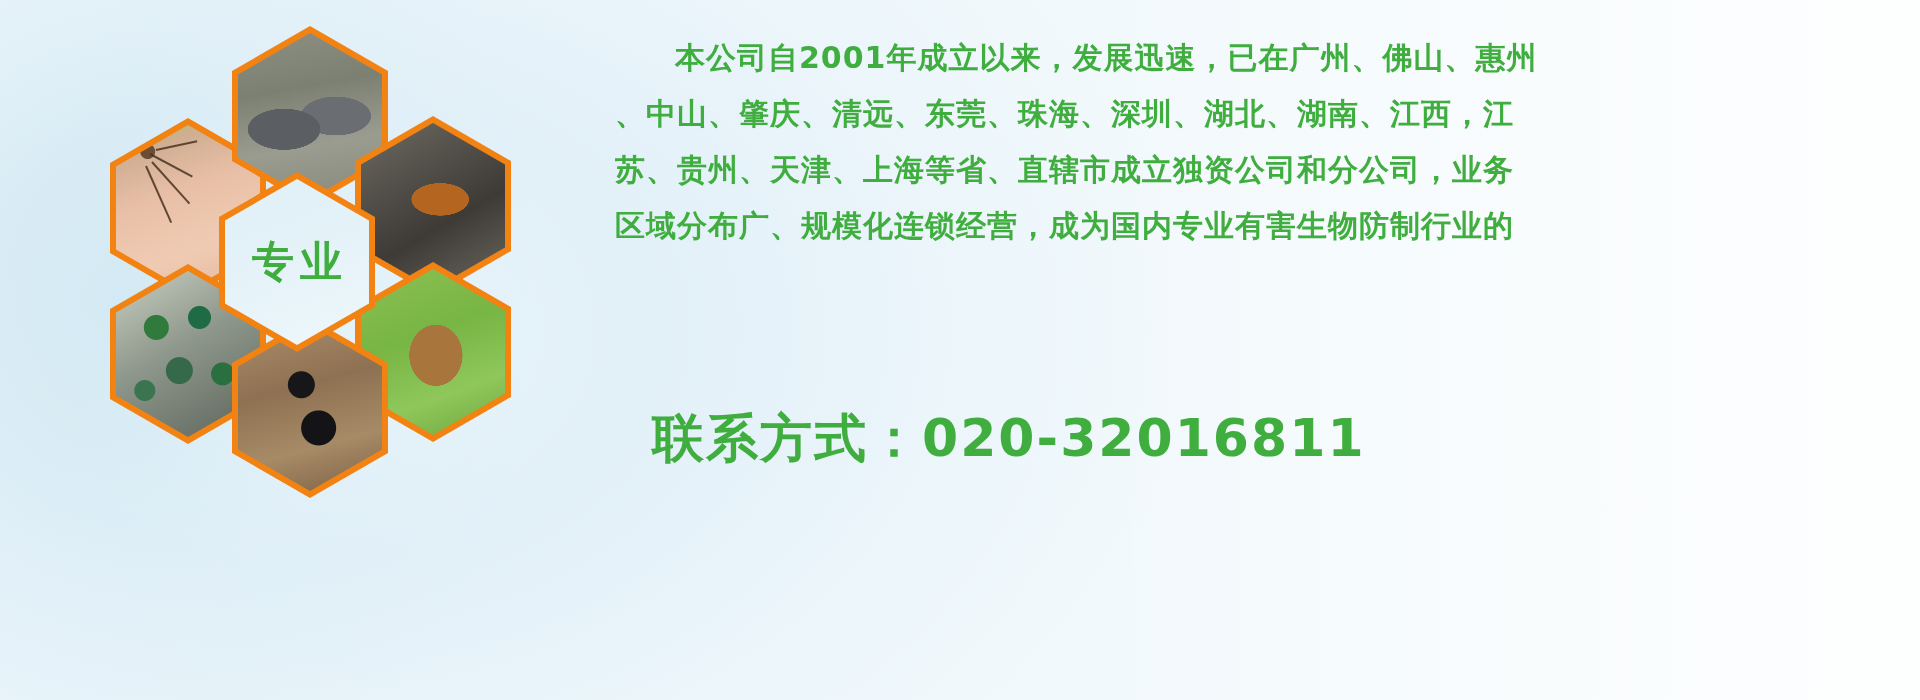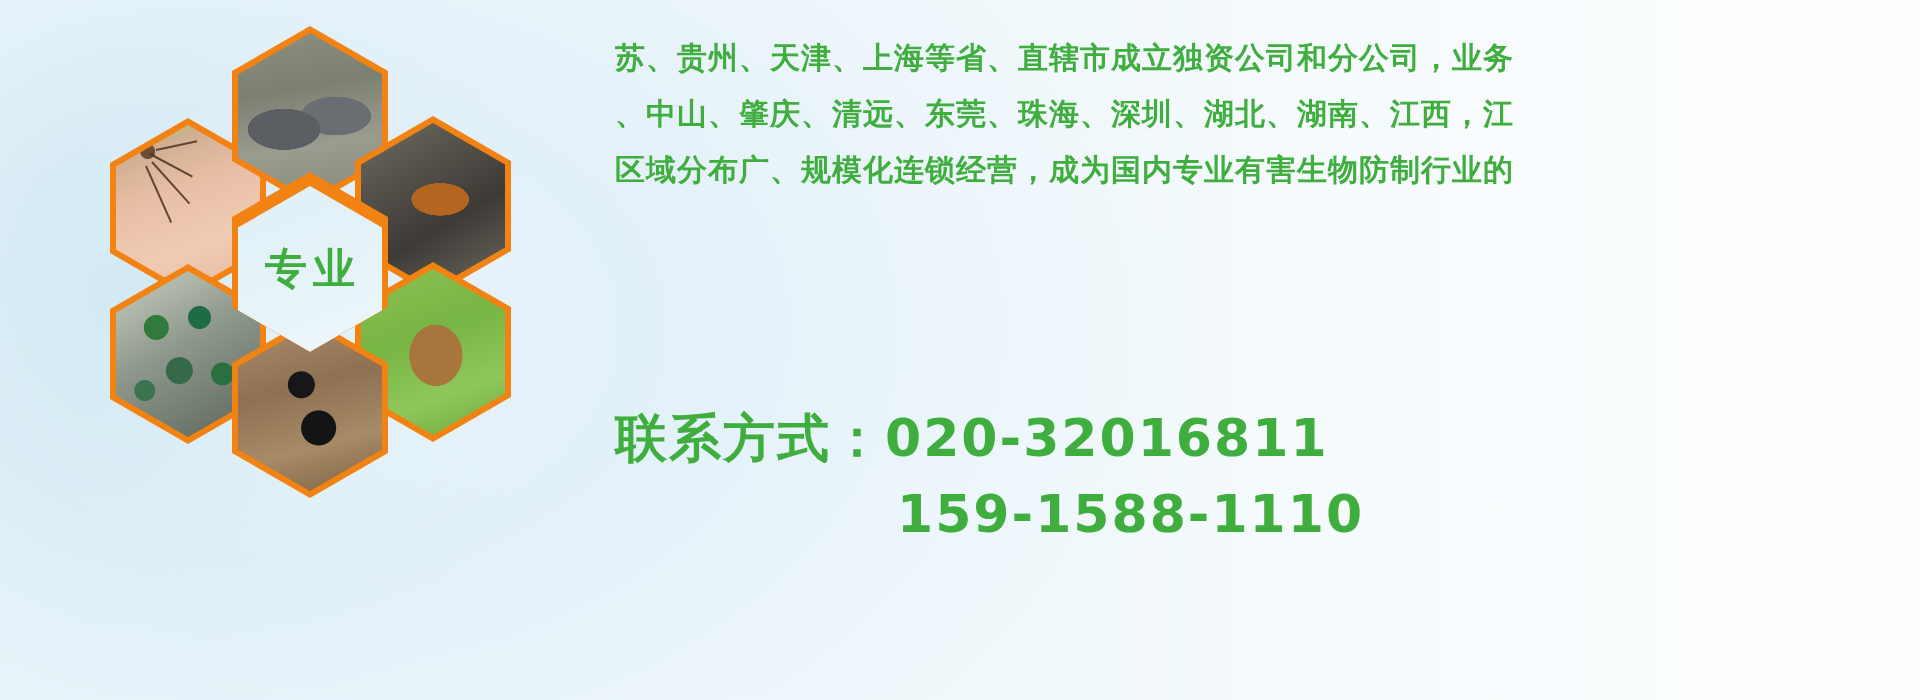--- a/index.html
+++ b/index.html
@@ -36,21 +36,21 @@
     width:144px;height:166px;
     clip-path:polygon(50% 0%,100% 25%,100% 75%,50% 100%,0% 75%,0% 25%);
     overflow:hidden;position:relative;
   }
   .hex .inner > .art{position:absolute;inset:0;}
 
   .hex.h-mosquito{left:30px;top:110px;}
   .hex.h-rat{left:152px;top:18px;}
   .hex.h-roach{left:275px;top:108px;}
   .hex.h-fly{left:30px;top:256px;}
-  .hex.h-center{left:152px;top:164px;align-items:flex-end;}
+  .hex.h-center{left:139px;top:164px;}
   .hex.h-stink{left:275px;top:254px;}
   .hex.h-ant{left:152px;top:310px;}
 
   .hex.h-center{background:#f28211;z-index:5;}
   .hex.h-center .inner{
     background:linear-gradient(160deg,#dff0f7 0%,#e6f3f9 55%,#eef7fb 100%);
     display:flex;flex-direction:column;align-items:center;justify-content:center;
   }
   .logo-line{
     color:#3fae3f;font-size:42px;font-weight:bold;line-height:1.28;
@@ -103,21 +103,21 @@
   }
   .para{
     color:#3fae3f;
     font-family:"DejaVu Sans","Liberation Sans",sans-serif;
     font-size:30px;font-weight:bold;line-height:56px;
     letter-spacing:1px;white-space:nowrap;
   }
   .para.indent{text-indent:60px;}
 
   .contact{
-    position:absolute;left:615px;top:400px;z-index:4;
+    position:absolute;left:652px;top:400px;z-index:4;
     color:#3fae3f;
     font-family:"DejaVu Sans","Liberation Sans",sans-serif;
     font-weight:bold;
   }
   .contact .c-line{font-size:52px;line-height:76px;letter-spacing:2px;white-space:nowrap;}
   .contact .c-line.second{padding-left:282px;}
 </style>
 </head>
 <body>
 
@@ -168,23 +168,23 @@
 
     <div class="hex h-center">
       <div class="inner">
         <div class="logo-line">专业</div>
       </div>
     </div>
 
   </div>
 
   <div class="copy">
+    <div class="para indent">本公司自2001年成立以来，发展迅速，已在广州、佛山、惠州</div>
+    <div class="para">、中山、肇庆、清远、东莞、珠海、深圳、湖北、湖南、江西，江</div>
     <div class="para">苏、贵州、天津、上海等省、直辖市成立独资公司和分公司，业务</div>
-    <div class="para">、中山、肇庆、清远、东莞、珠海、深圳、湖北、湖南、江西，江</div>
     <div class="para">区域分布广、规模化连锁经营，成为国内专业有害生物防制行业的</div>
   </div>
 
   <div class="contact">
     <div class="c-line">联系方式：020-32016811</div>
-    <div class="c-line second">159-1588-1110</div>
   </div>
 
 </div>
 
 </body></html>

